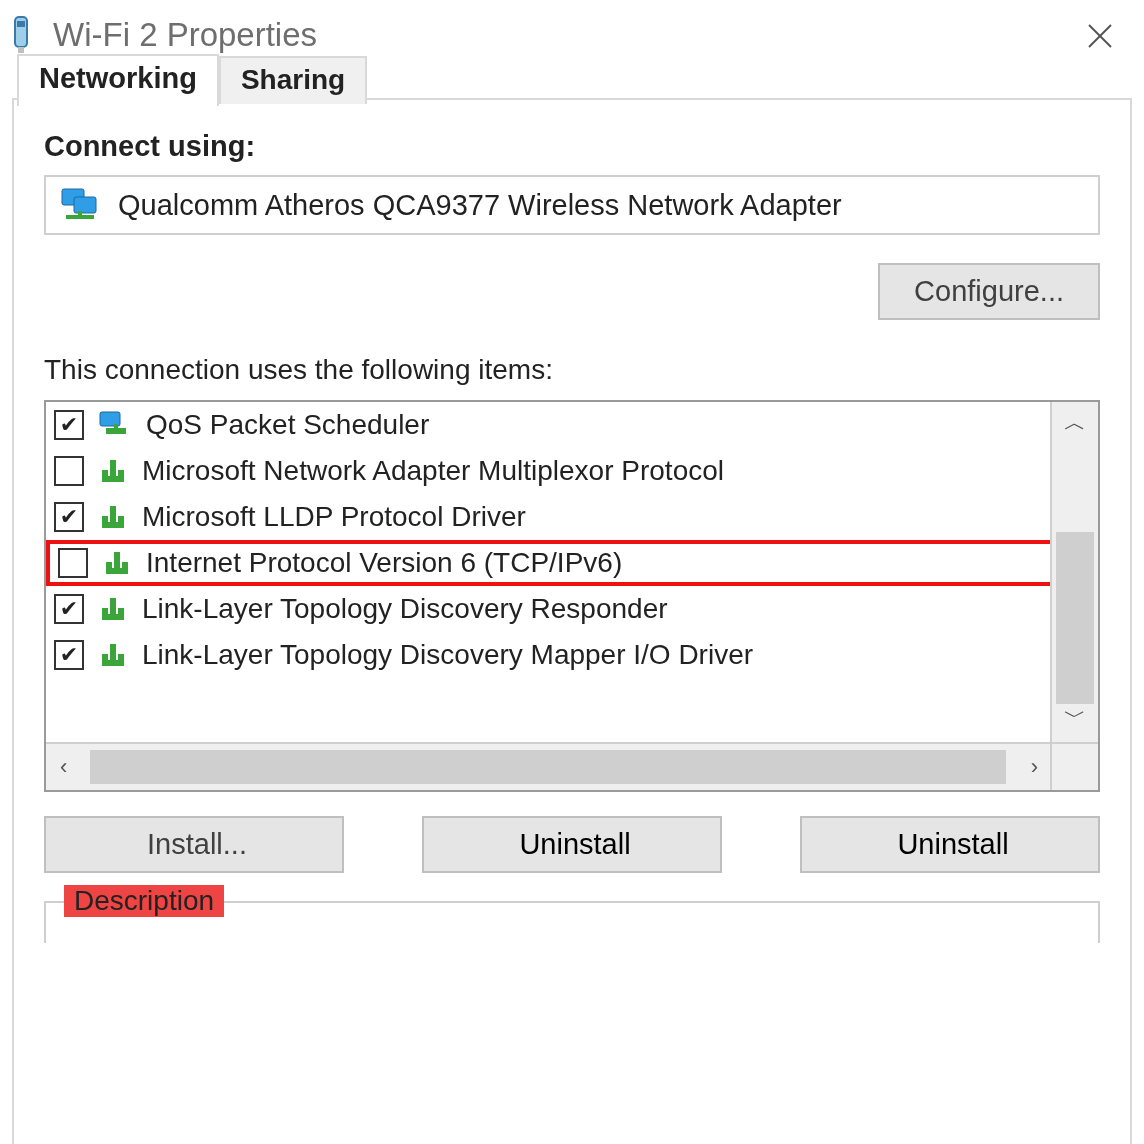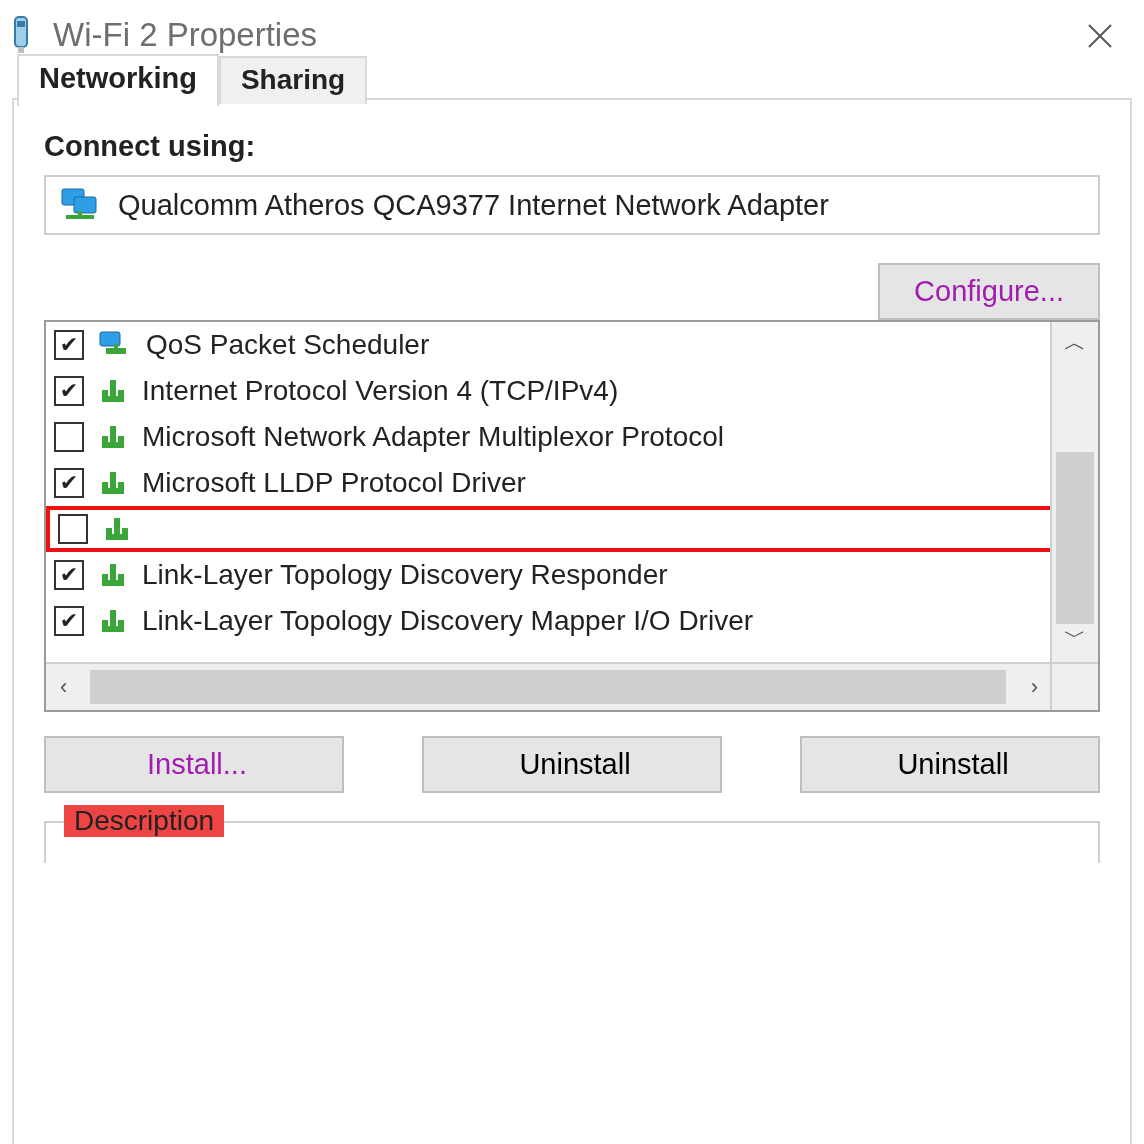--- a/index.html
+++ b/index.html
@@ -14,21 +14,21 @@
   .tabs{position:absolute;left:3px;top:-48px;display:flex;}
   .tab{border:2px solid #d9d9d9;border-bottom:none;background:#fff;padding:6px 20px 8px 20px;font-size:29px;position:relative;font-weight:bold;}
   .tab.active{z-index:2;background:#fff;bottom:-2px;}
   .tab.inactive{background:#f0f0f0;font-size:28px;border-top-width:2px;}
   
   .tab.inactive{margin-top:4px;z-index:0;text-align:center;}
   .content{position:absolute;left:30px;right:30px;top:30px;}
   .label{font-size:29px;margin-bottom:12px;font-weight:bold;}
   .adapter-box{border:2px solid #cfcfcf;padding:10px 14px;display:flex;align-items:center;font-size:29px;}
   .adapter-box .nic-icon{margin-right:14px;}
-  .btn{background:#e5e5e5;border:2px solid #bfbfbf;font-size:29px;padding:10px 34px;color:#a21caf;}
+  .btn{background:#e5e5e5;border:2px solid #bfbfbf;font-size:29px;padding:10px 34px;color:#404040;}
   .btn.disabled{color:#000000;}
   .configure-row{display:flex;justify-content:flex-end;margin-top:28px;}
   .items-label{font-size:28px;margin-top:34px;margin-bottom:14px;}
   
   .listbox{border:2px solid #9a9a9a;height:388px;position:relative;text-align:right;}
   .list-inner{position:absolute;left:0;top:0;right:48px;bottom:46px;overflow:hidden;}
   .row{display:flex;align-items:center;height:46px;padding-left:8px;font-size:28px;}
   .row.highlight{border:4px solid #e11;border-right:none;height:46px;box-sizing:border-box;}
   .cb{width:26px;height:26px;border:2px solid #333;margin-right:14px;display:flex;align-items:center;justify-content:center;font-size:22px;line-height:24px;}
   .cb.checked::after{content:"✔";}
@@ -91,56 +91,45 @@
 
       <div class="adapter-box">
         <span class="nic-icon">
           <svg width="44" height="36" viewBox="0 0 44 36">
             <rect x="2" y="2" width="22" height="16" rx="2" fill="#2f9ee6" stroke="#1b6aa0"></rect>
             <rect x="14" y="10" width="22" height="16" rx="2" fill="#2f9ee6" stroke="#1b6aa0"></rect>
             <rect x="6" y="28" width="28" height="4" fill="#3aa63a"></rect>
             <rect x="18" y="24" width="4" height="6" fill="#3aa63a"></rect>
           </svg>
         </span>
-        <span>Qualcomm Atheros QCA9377 Internet Network Adapter</span>
+        <span>Qualcomm Atheros QCA9377 Wireless Network Adapter</span>
       </div>
 
       <div class="configure-row">
         <button class="btn">
           <span>Configure...</span>
         </button>
       </div>
 
+      <div class="items-label">This connection uses the following items:</div>
 
       <div class="listbox">
         <div class="list-inner" id="list-inner">
             <div class="row">
               <span class="cb checked"></span>
               <span class="proto-icon">
                 <svg width="34" height="30" viewBox="0 0 34 30">
                   <rect x="2" y="2" width="20" height="14" rx="2" fill="#2f9ee6" stroke="#1b6aa0"></rect>
                   <rect x="8" y="18" width="20" height="6" fill="#3aa63a"></rect>
                   <rect x="16" y="14" width="4" height="6" fill="#3aa63a"></rect>
                 </svg>
               </span>
               <span>QoS Packet Scheduler</span>
             </div>
             <div class="row">
-              <span class="cb checked"></span>
-              <span class="proto-icon">
-                <svg width="30" height="30" viewBox="0 0 30 30">
-                  <rect x="12" y="4" width="6" height="16" fill="#3aa63a"></rect>
-                  <rect x="4" y="20" width="22" height="6" fill="#3aa63a"></rect>
-                  <rect x="4" y="14" width="6" height="6" fill="#3aa63a"></rect>
-                  <rect x="20" y="14" width="6" height="6" fill="#3aa63a"></rect>
-                </svg>
-              </span>
-              <span>Internet Protocol Version 4 (TCP/IPv4)</span>
-            </div>
-            <div class="row">
               <span class="cb"></span>
               <span class="proto-icon">
                 <svg width="30" height="30" viewBox="0 0 30 30">
                   <rect x="12" y="4" width="6" height="16" fill="#3aa63a"></rect>
                   <rect x="4" y="20" width="22" height="6" fill="#3aa63a"></rect>
                   <rect x="4" y="14" width="6" height="6" fill="#3aa63a"></rect>
                   <rect x="20" y="14" width="6" height="6" fill="#3aa63a"></rect>
                 </svg>
               </span>
               <span>Microsoft Network Adapter Multiplexor Protocol</span>
@@ -160,20 +149,21 @@
             <div class="row highlight">
               <span class="cb"></span>
               <span class="proto-icon">
                 <svg width="30" height="30" viewBox="0 0 30 30">
                   <rect x="12" y="4" width="6" height="16" fill="#3aa63a"></rect>
                   <rect x="4" y="20" width="22" height="6" fill="#3aa63a"></rect>
                   <rect x="4" y="14" width="6" height="6" fill="#3aa63a"></rect>
                   <rect x="20" y="14" width="6" height="6" fill="#3aa63a"></rect>
                 </svg>
               </span>
+              <span>Internet Protocol Version 6 (TCP/IPv6)</span>
             </div>
             <div class="row">
               <span class="cb checked"></span>
               <span class="proto-icon">
                 <svg width="30" height="30" viewBox="0 0 30 30">
                   <rect x="12" y="4" width="6" height="16" fill="#3aa63a"></rect>
                   <rect x="4" y="20" width="22" height="6" fill="#3aa63a"></rect>
                   <rect x="4" y="14" width="6" height="6" fill="#3aa63a"></rect>
                   <rect x="20" y="14" width="6" height="6" fill="#3aa63a"></rect>
                 </svg>

